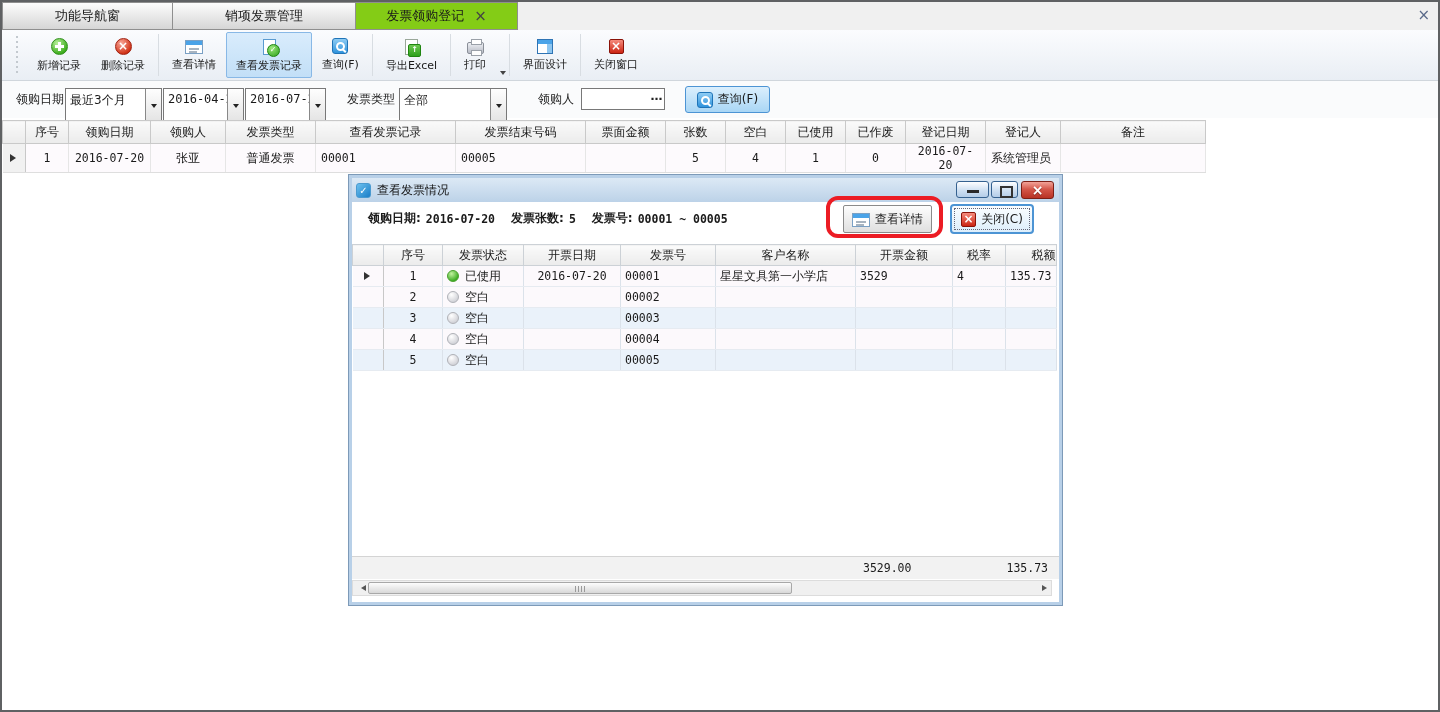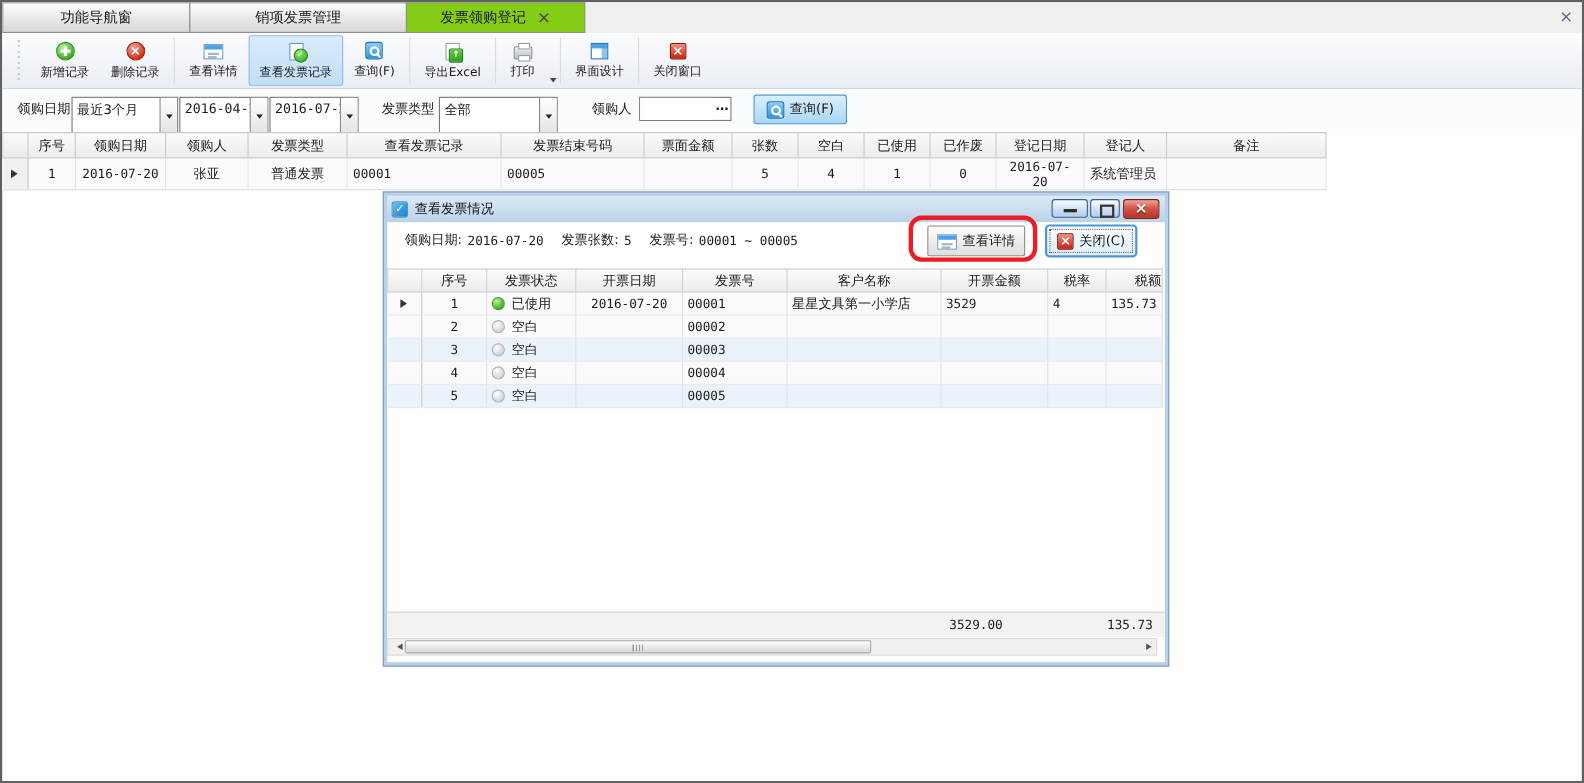--- a/index.html
+++ b/index.html
@@ -113,21 +113,21 @@
   .wbtn { position:absolute; top:3px; height:17px; border-radius:3px; border:1px solid #35618f;
     background:linear-gradient(#fdfeff,#cfe0f2 55%,#b4cde8); }
   .wbtn.min { right:70px; width:33px; }
   .wbtn.min::after { content:""; position:absolute; left:10px; bottom:4px; width:12px; height:3px; background:#2a2a2a; }
   .wbtn.max { right:41px; width:27px; }
   .wbtn.max::after { content:""; position:absolute; left:8px; top:4px; width:9px; height:8px; border:2px solid #333; }
   .wbtn.close { right:5px; width:33px; height:18px; border:1px solid #7c1f16;
     background:linear-gradient(#f2a398,#d4574a 45%,#b83224); }
   .wbtn.close::after { content:"×"; position:absolute; inset:0; color:#fff; font-weight:700; font-size:14px; line-height:16px; text-align:center; text-shadow:0 1px 1px rgba(0,0,0,.35); }
   .dlg-body { position:relative; height:400px; background:#fff; }
-  .inforow { position:absolute; left:16px; top:0; height:33px; display:flex; align-items:center; gap:16px; }
+  .inforow { position:absolute; left:16px; top:0; height:33px; display:flex; align-items:center; gap:16px;font-weight:bold; }
   .inforow .pair { display:flex; gap:5px; align-items:center; }
   .dbtn { position:absolute; display:flex; align-items:center; justify-content:center; gap:5px; }
   .dbtn.detail { left:491px; top:3px; width:89px; height:28px; border:1px solid #8a8a8a; border-radius:2px;
     background:linear-gradient(#fdfdfd,#dfdfdf); }
   .dbtn.closec { left:598px; top:2px; width:84px; height:30px; border:2px solid #4c94d4; border-radius:4px;
     background:linear-gradient(#fafdff,#ddeefb); outline:1px dotted #667; outline-offset:-5px; }
   .annotation { position:absolute; left:477px; top:21px; width:117px; height:42px;
     border:4px solid #ec1c24; border-radius:12px; pointer-events:none; z-index:5; }
   .dlgtable { position:absolute; left:0; top:42px; border-collapse:collapse; table-layout:fixed; }
   .dlgtable th { height:21px; font-weight:400; font-size:12px;
@@ -150,21 +150,21 @@
 </style>
 </head>
 <body>
 
 <div class="screen">
 
   <div class="tabstrip">
     <div class="tab" style="width:171px">
       <span>功能导航窗</span>
     </div>
-    <div class="tab" style="width:198px">
+    <div class="tab" style="width:184px">
       <span>销项发票管理</span>
     </div>
     <div class="tab active" style="width:163px">
       <span>发票领购登记</span>
       <span class="tabx">×</span>
     </div>
     <span class="winx">×</span>
   </div>
 
   <div class="toolbar">

